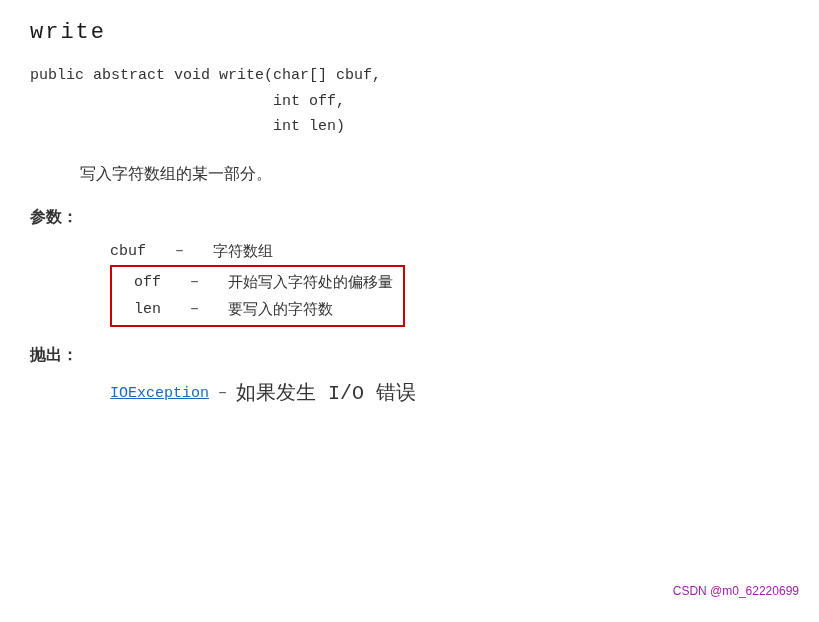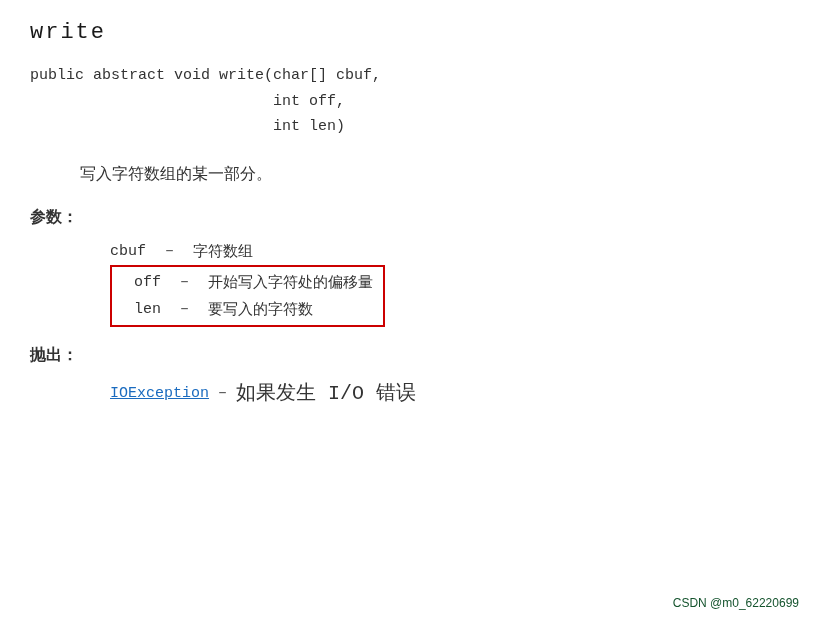--- a/index.html
+++ b/index.html
@@ -66,21 +66,21 @@
       padding-left: 80px;
     }
 
     .param-item {
       font-family: 'Courier New', Courier, monospace;
       font-size: 15px;
       color: #333;
       line-height: 1.8;
       display: flex;
       align-items: center;
-      gap: 12px;
+      gap: 22px;
     }
 
     .param-item .param-name {
       color: #333;
     }
 
     .param-item .dash {
       margin: 0 4px;
     }
 
@@ -113,24 +113,24 @@
       cursor: pointer;
     }
 
     .throws-desc {
       font-family: Liberation Mono, monospace;
       font-size: 20px;
     }
 
     .watermark {
       position: absolute;
-      bottom: 12px;
+      bottom: 24px;
       right: 20px;
       font-size: 12px;
-      color: #14532d;
+      color: #a21caf;
       font-family: Arial, sans-serif;
     }
 
     .code-line {
       font-family: 'Courier New', Courier, monospace;
       font-size: 15px;
       white-space: pre;
       line-height: 1.7;
       color: #333;
     }

